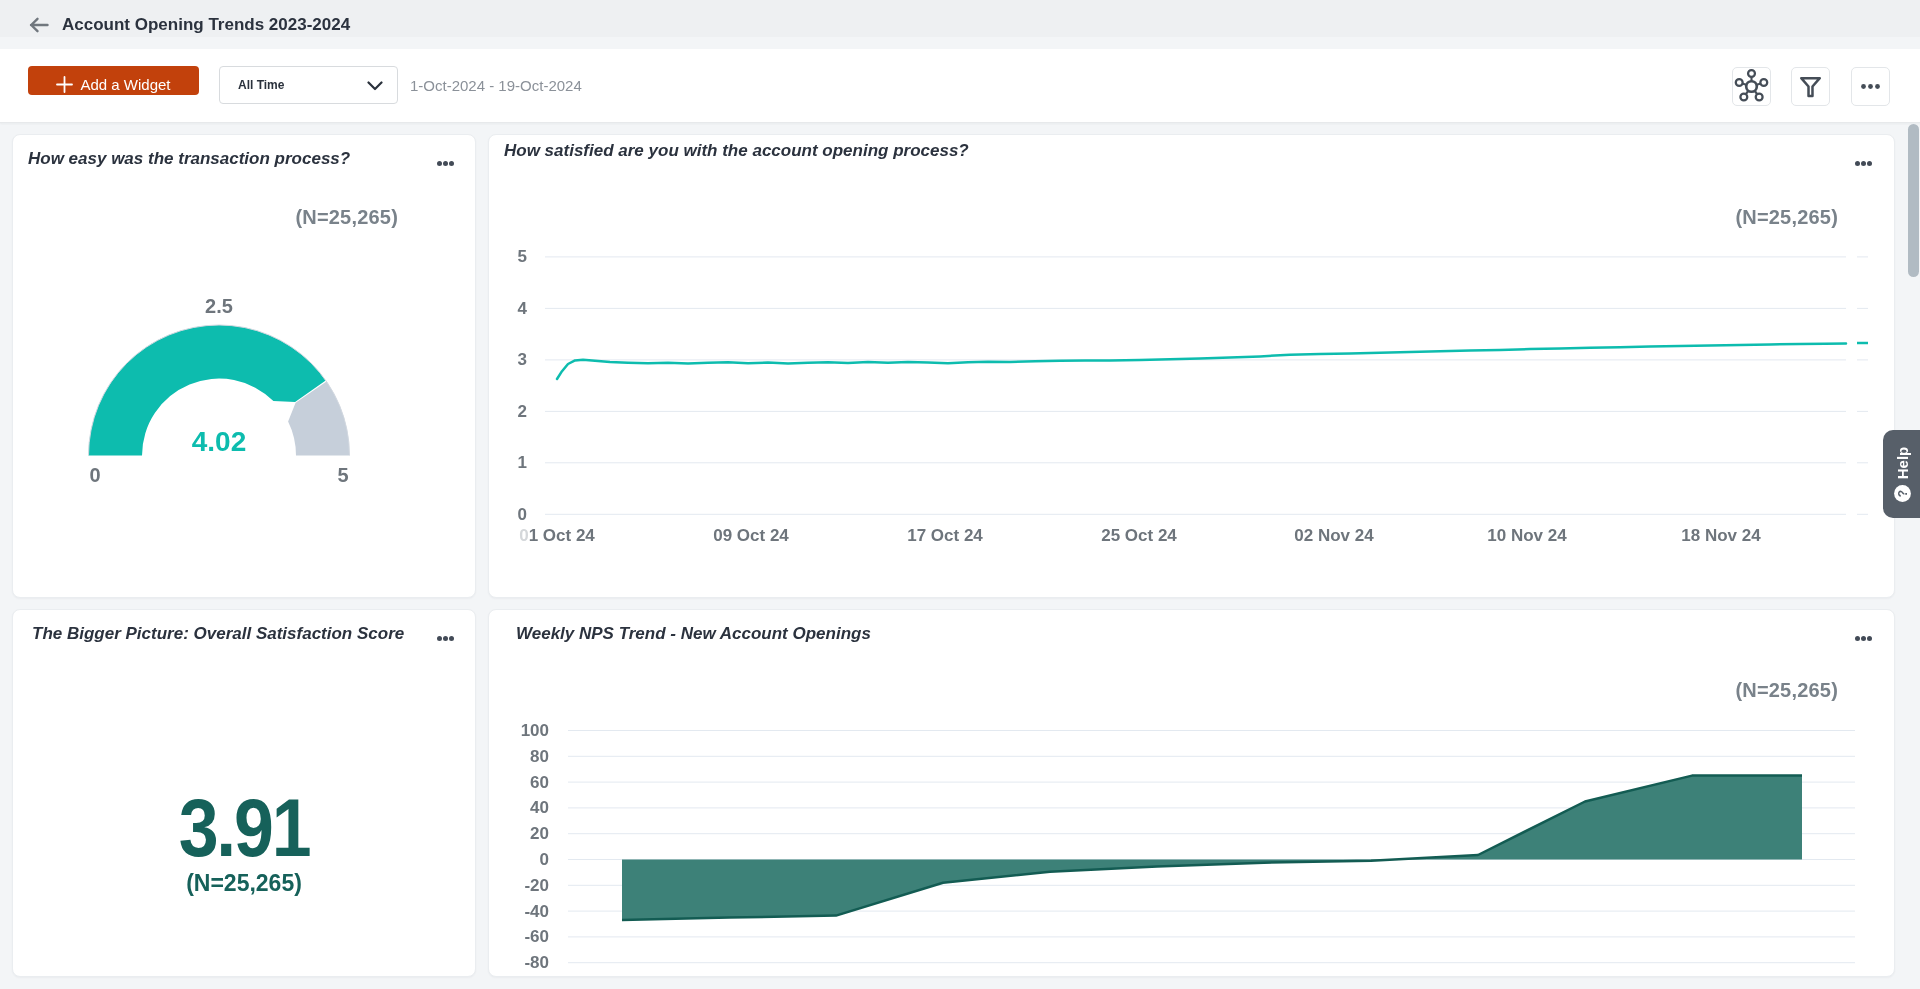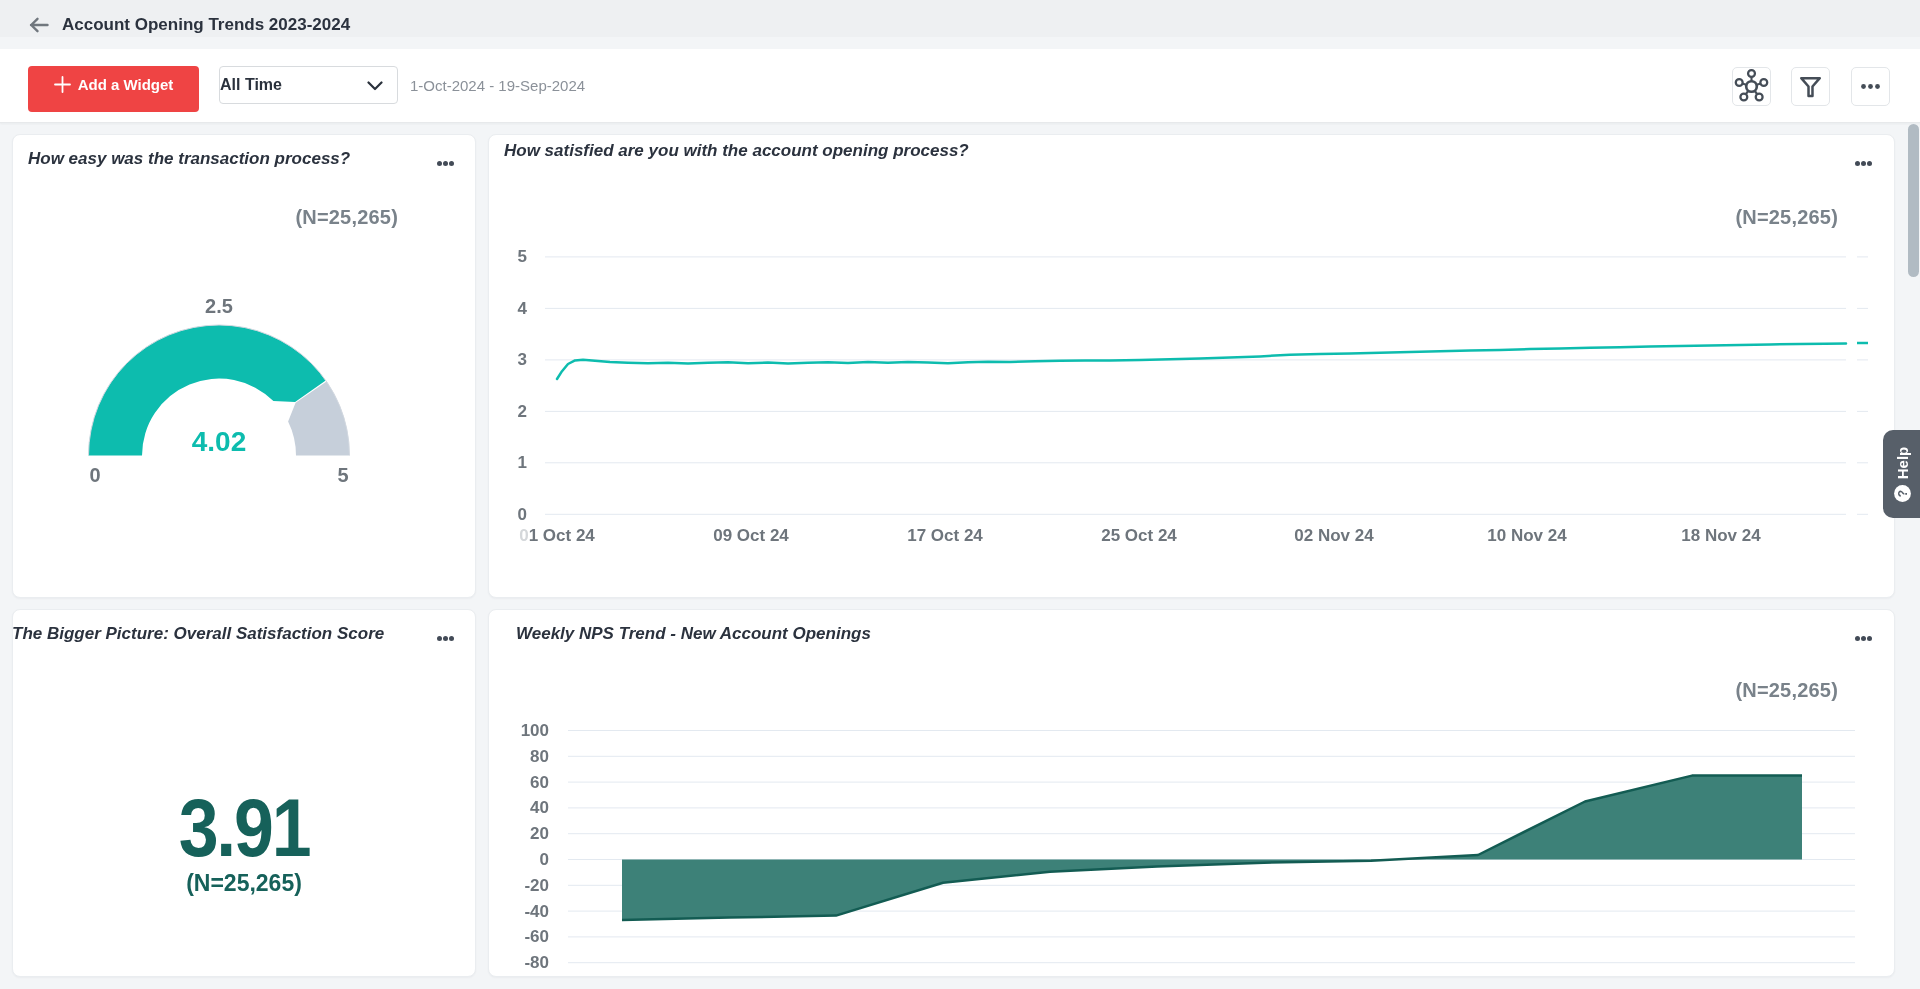--- a/index.html
+++ b/index.html
@@ -5,25 +5,25 @@
   * { margin:0; padding:0; box-sizing:border-box; }
   html,body { width:1920px; height:989px; overflow:hidden; background:#f3f5f7;
     font-family:"Liberation Sans", sans-serif; }
   .abs { position:absolute; }
   
   #hdr { position:absolute; left:0; top:0; width:1920px; height:37px; background:#eef0f2; }
   #hdr .title { position:absolute; left:62px; top:15px; font-size:17px; font-weight:bold; color:#2b323e; }
   
   #tb { position:absolute; left:0; top:49px; width:1920px; height:74px; background:#ffffff;
         border-bottom:1px solid #e7e9eb; box-shadow:0 1px 2px rgba(40,50,60,.05); }
-  #addbtn { position:absolute; left:28px; top:66px; width:171px; height:46px; background:#ef4444;
-        border-radius:4px; color:#fff; font-size:15px; font-weight:bold; line-height:38px; text-align:center; }
+  #addbtn { position:absolute; left:28px; top:66px; width:171px; height:29px; background:#c2410c;
+        border-radius:4px; color:#fff; font-size:15px; font-weight:normal; line-height:38px; text-align:center; }
   #sel { position:absolute; left:219px; top:66px; width:179px; height:38px; background:#fff;
-        border:1px solid #d8dbde; border-radius:4px; font-size:16px; font-weight:bold; color:#2a313c;
-        line-height:36px; }
+        border:1px solid #d8dbde; border-radius:4px; font-size:12px; font-weight:bold; color:#2a313c;
+        line-height:36px; padding-left:18px; }
   #daterange { position:absolute; left:410px; top:77px; font-size:15px; color:#8b9199; }
   .iconbtn { position:absolute; top:67px; width:39px; height:39px; background:#fff;
         border:1px solid #e3e6e9; border-radius:5px; }
   
   .card { position:absolute; background:#fff; border:1px solid #eaedf0; border-radius:8px;
         box-shadow:0 1px 2px rgba(16,24,40,.04); }
   .ctitle { position:absolute; font-size:17px; font-weight:bold; color:#2b323e;font-style:italic; }
   .dots { position:absolute; height:5px; display:flex; gap:1px; }
   .dots i { display:block; width:5px; height:5px; border-radius:50%; background:#434b57; }
   .nlab { position:absolute; font-size:20px; font-weight:bold; color:#79828a; letter-spacing:.2px; }
@@ -49,21 +49,21 @@
 
 <div class="abs" style="left:0;top:123px;width:1920px;height:866px;background:#f3f5f7;"></div>
 
 <div class="card" style="left:12px;top:134px;width:464px;height:464px;"></div>
 <div class="card" style="left:488px;top:134px;width:1407px;height:464px;"></div>
 <div class="card" style="left:12px;top:609px;width:464px;height:368px;"></div>
 <div class="card" style="left:488px;top:609px;width:1407px;height:368px;"></div>
 
 <div class="ctitle" style="left:28px;top:149px;">How easy was the transaction process?</div>
 <div class="ctitle" style="left:504px;top:141px;">How satisfied are you with the account opening process?</div>
-<div class="ctitle" style="left:12px;top:624px;">The Bigger Picture: Overall Satisfaction Score</div>
+<div class="ctitle" style="left:32px;top:624px;">The Bigger Picture: Overall Satisfaction Score</div>
 <div class="ctitle" style="left:516px;top:624px;">Weekly NPS Trend - New Account Openings</div>
 
 <div class="dots" style="left:437px;top:161px;">
     <i></i>
     <i></i>
     <i></i>
   </div>
 <div class="dots" style="left:1855px;top:161px;">
     <i></i>
     <i></i>
@@ -96,21 +96,21 @@
 
 <div id="tb"></div>
 <div id="addbtn"><svg width="17" height="17" viewBox="0 0 17 17" style="vertical-align:-3px;margin-right:7px;">
       <path d="M8.5 1 V16 M1 8.5 H16" stroke="#fff" stroke-width="1.8" stroke-linecap="round"></path>
     </svg>Add a Widget</div>
 <div id="sel">All Time
   <svg class="abs" style="right:14px;top:14px;" width="16" height="10" viewBox="0 0 16 10">
     <path d="M1.5 1.5 L8 8 L14.5 1.5" fill="none" stroke="#2a313c" stroke-width="2.2" stroke-linecap="round" stroke-linejoin="round"></path>
   </svg>
 </div>
-<div id="daterange">1-Oct-2024 - 19-Sep-2024</div>
+<div id="daterange">1-Oct-2024 - 19-Oct-2024</div>
 
 <div class="iconbtn" style="left:1732px;">
   <svg width="37" height="37" viewBox="-14 -14 28 28">
     <g stroke="#454d57" fill="none">
       <path stroke-width="1.6" d="M0,0 L0,-9.8 M0,0 L9.3,-3 M0,0 L5.8,7.9 M0,0 L-5.8,7.9 M0,0 L-9.3,-3"></path>
       <circle cx="0" cy="0" r="4" stroke-width="2" fill="#fff"></circle>
       <circle cx="0" cy="-9.8" r="2.6" stroke-width="1.7" fill="#fff"></circle>
       <circle cx="9.3" cy="-3" r="2.6" stroke-width="1.7" fill="#fff"></circle>
       <circle cx="5.8" cy="7.9" r="2.6" stroke-width="1.7" fill="#fff"></circle>
       <circle cx="-5.8" cy="7.9" r="2.6" stroke-width="1.7" fill="#fff"></circle>

